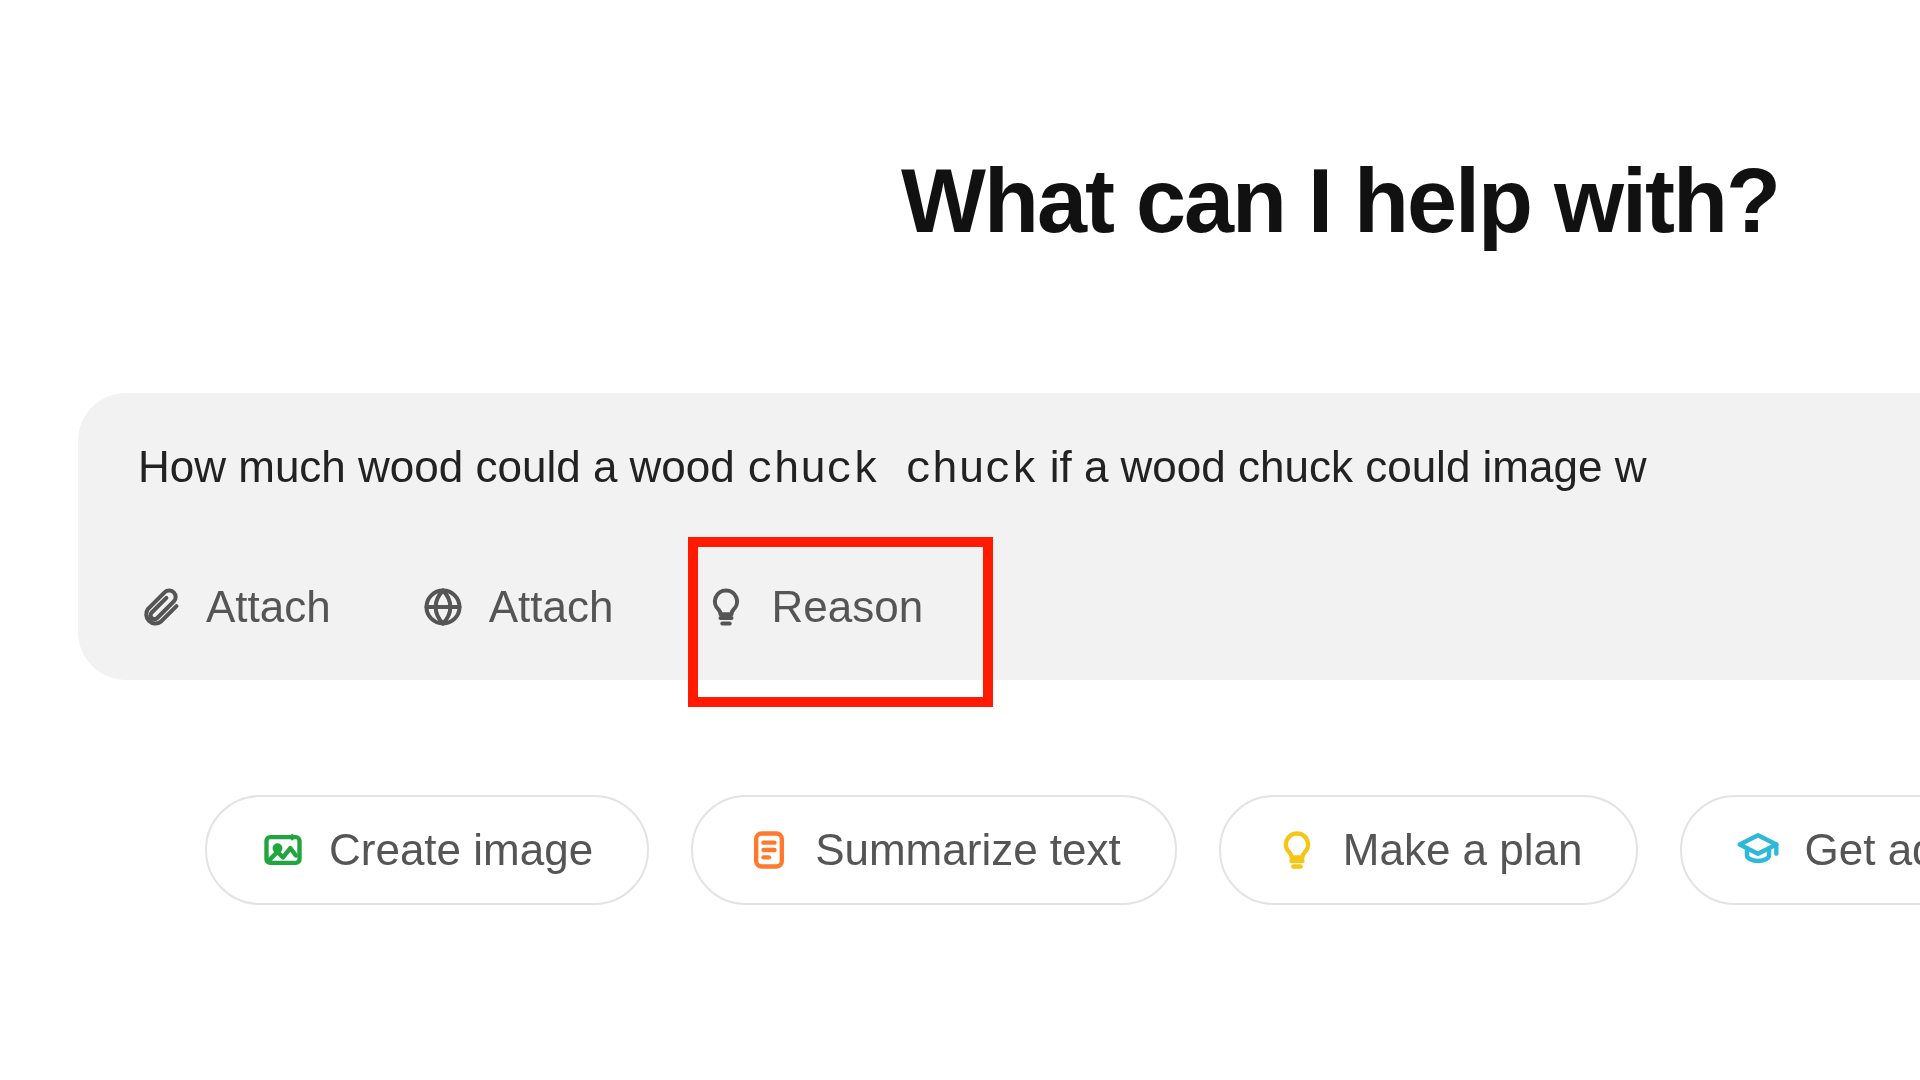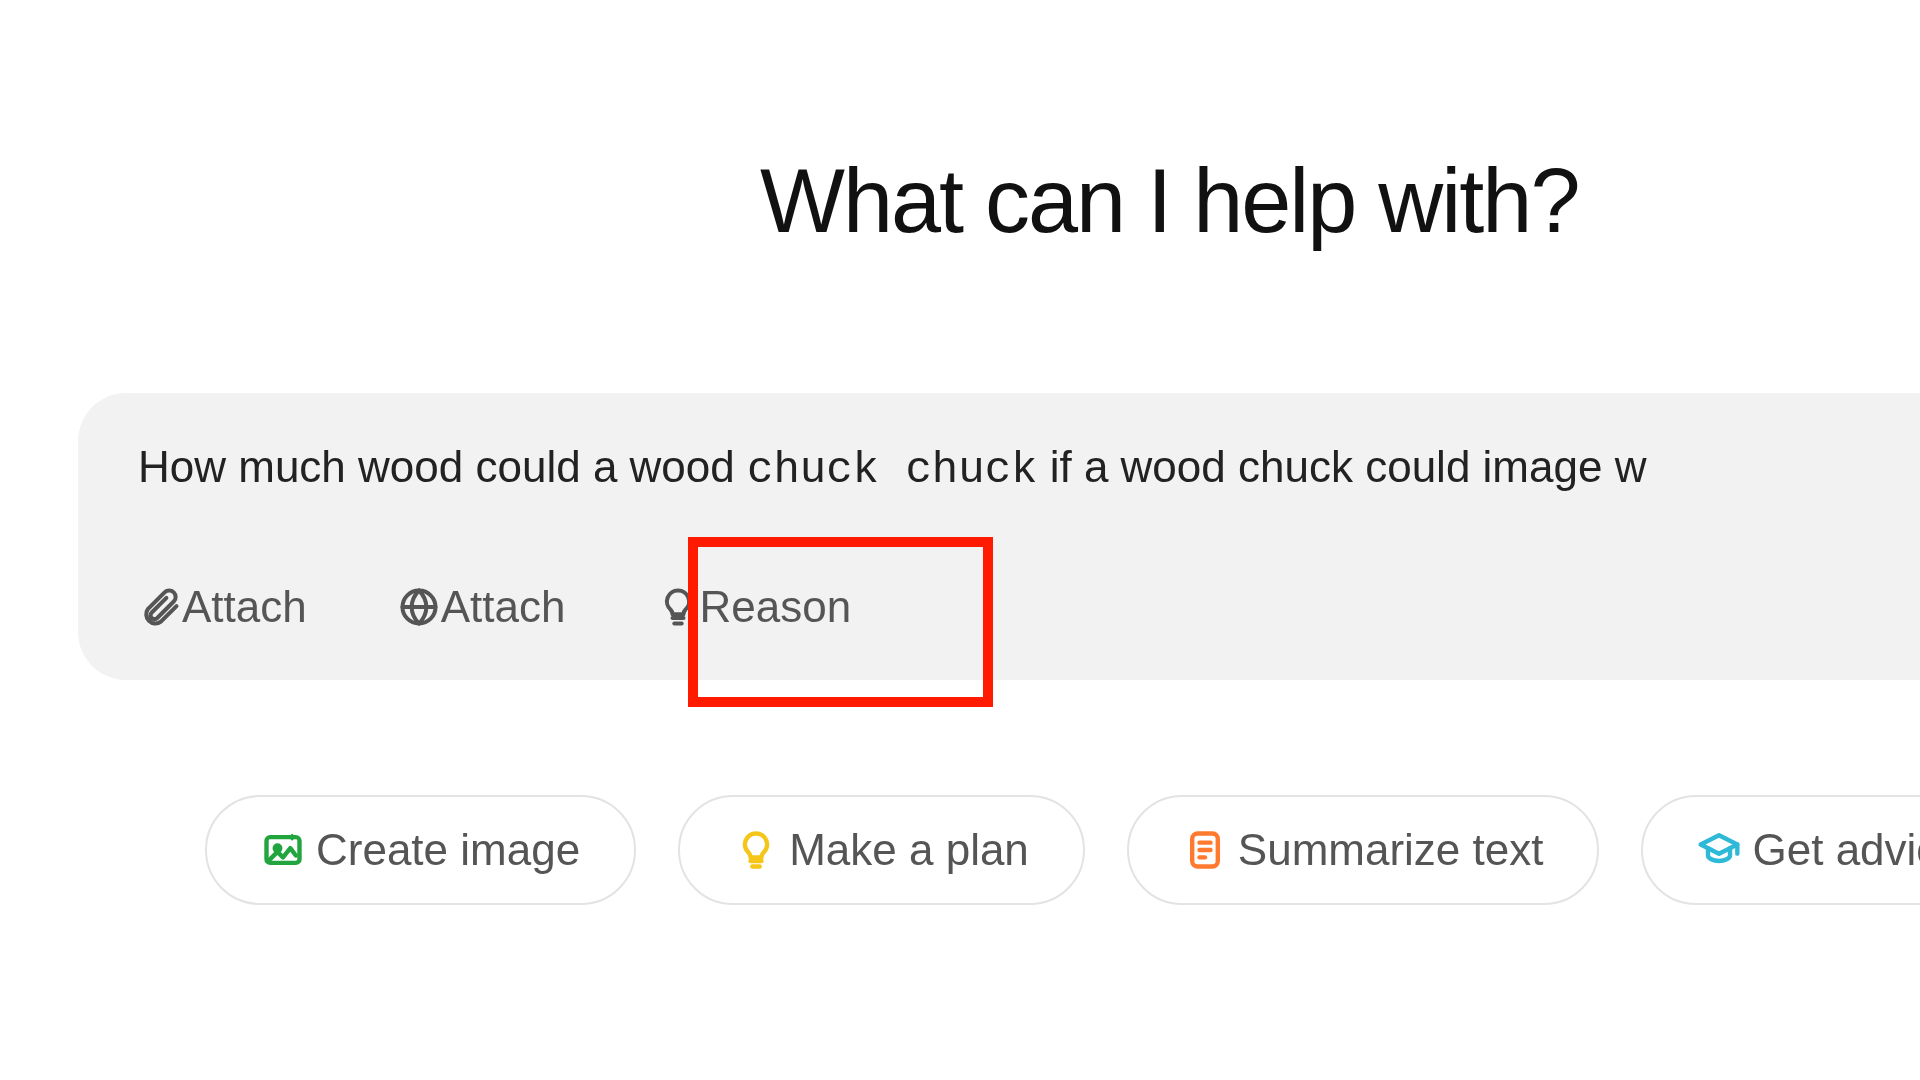--- a/index.html
+++ b/index.html
@@ -1,18 +1,18 @@
 <!DOCTYPE html>
 <html><head>
 <meta charset="utf-8">
 <style>
   * { box-sizing: border-box; margin: 0; padding: 0; }
   html, body { width: 1920px; height: 1080px; background: #fff; font-family: -apple-system, BlinkMacSystemFont, "Segoe UI", Helvetica, Arial, sans-serif; overflow: hidden; }
   .page { width: 1920px; height: 1080px; position: relative; padding-top: 150px; }
-  .heading { font-size: 90px; font-weight: 400; color: #111; letter-spacing: -2px; margin-left: 760px; white-space: nowrap; }
+  .heading { text-align: center; font-size: 90px; font-weight: 700; color: #111; letter-spacing: -2px; margin-left: 760px; white-space: nowrap; }
   .input-card {
     margin-top: 140px;
     margin-left: 78px;
     width: 2200px;
     background: #f2f2f2;
     border-radius: 48px;
     padding: 48px 60px 48px 60px;
   }
   .prompt-line {
     font-size: 44px;
@@ -28,20 +28,21 @@
   }
   .tool-row {
     display: flex;
     align-items: center;
     gap: 90px;
     margin-top: 85px;
   }
   .tool-btn {
     display: inline-flex;
     align-items: center;
+    gap: 24px;
     font-size: 44px;
     color: #555;
     font-weight: 500;
     cursor: pointer;
     background: transparent;
     border: none;
     padding: 0;
   }
   .tool-btn svg { width: 44px; height: 44px; display: block; }
   .highlight-box {
@@ -56,21 +57,21 @@
   .chips-row {
     display: flex;
     gap: 42px;
     margin-top: 115px;
     margin-left: 205px;
     white-space: nowrap;
   }
   .chip {
     display: inline-flex;
     align-items: center;
-    gap: 11px;
+    gap: 24px;
     border: 2px solid #e3e3e3;
     border-radius: 70px;
     padding: 28px 54px;
     font-size: 44px;
     color: #555;
     font-weight: 400;
     background: #fff;
     cursor: pointer;
   }
   .chip svg { width: 44px; height: 44px; display: block; }
@@ -131,39 +132,39 @@
           <circle cx="9" cy="11" r="1.5" fill="#22a53f"></circle>
           <path d="M5 17l4-4 3 3 4-5 3 4"></path>
           <path d="M17 3l2 2-2 2-2-2 2-2z" fill="#22a53f" stroke="none"></path>
         </svg>
       </span>
       <span>Create image</span>
     </button>
 
     <button class="chip">
       <span>
-        <svg viewBox="0 0 24 24" fill="none" stroke="#f5c518" stroke-width="2.4" stroke-linecap="round" stroke-linejoin="round">
-          <path d="M9 18h6"></path>
-          <path d="M10 21h4"></path>
-          <path d="M12 3a6 6 0 00-4 10.5c.8.8 1 1.5 1 2.5h6c0-1 .2-1.7 1-2.5A6 6 0 0012 3z"></path>
-        </svg>
-      </span>
-      <span>Make a plan</span>
-    </button>
-
-    <button class="chip">
-      <span>
         <svg viewBox="0 0 24 24" fill="none" stroke="#ff7a2f" stroke-width="2.4" stroke-linecap="round" stroke-linejoin="round">
           <rect x="5" y="3" width="14" height="18" rx="3"></rect>
           <path d="M9 8h6"></path>
           <path d="M9 12h6"></path>
           <path d="M9 16h3"></path>
         </svg>
       </span>
       <span>Summarize text</span>
+    </button>
+
+    <button class="chip">
+      <span>
+        <svg viewBox="0 0 24 24" fill="none" stroke="#f5c518" stroke-width="2.4" stroke-linecap="round" stroke-linejoin="round">
+          <path d="M9 18h6"></path>
+          <path d="M10 21h4"></path>
+          <path d="M12 3a6 6 0 00-4 10.5c.8.8 1 1.5 1 2.5h6c0-1 .2-1.7 1-2.5A6 6 0 0012 3z"></path>
+        </svg>
+      </span>
+      <span>Make a plan</span>
     </button>
 
     <button class="chip">
       <span>
         <svg viewBox="0 0 24 24" fill="none" stroke="#2fb9d9" stroke-width="2.4" stroke-linecap="round" stroke-linejoin="round">
           <path d="M2 9l10-5 10 5-10 5-10-5z"></path>
           <path d="M6 11v4c0 1.5 2.7 3 6 3s6-1.5 6-3v-4"></path>
           <path d="M22 9v5"></path>
         </svg>
       </span>

